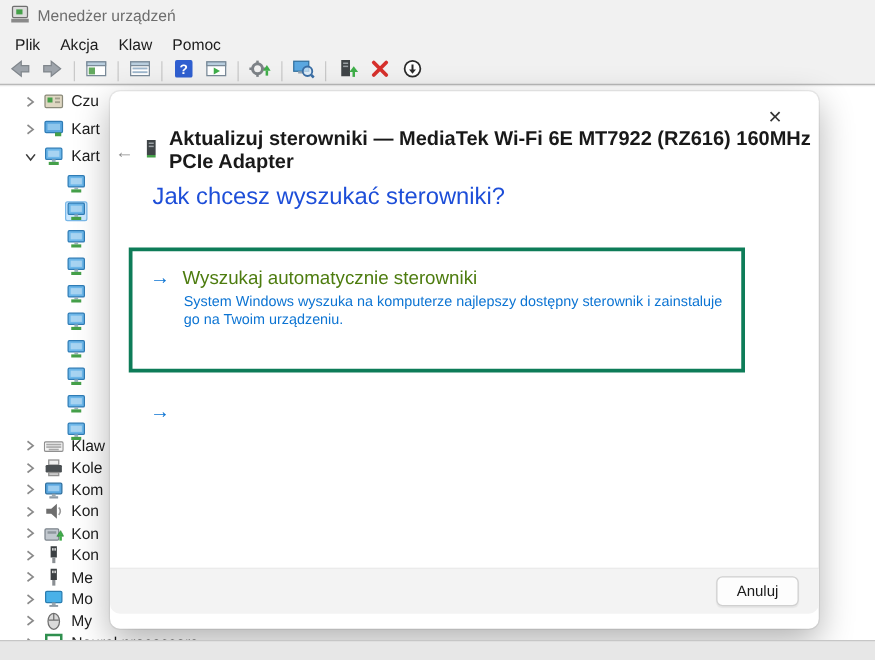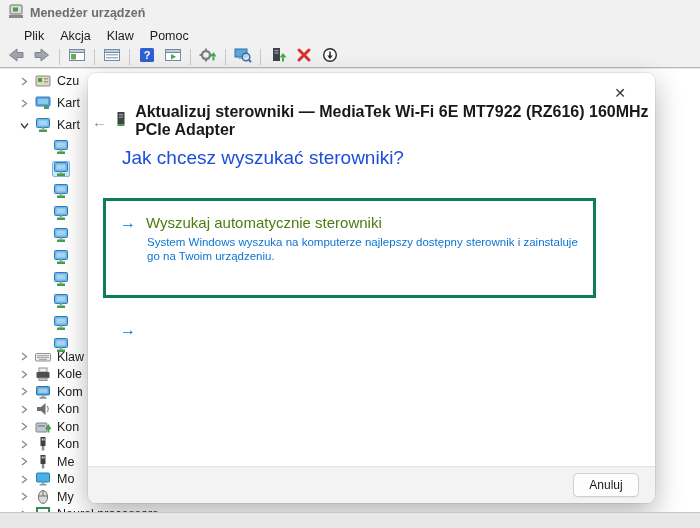--- a/index.html
+++ b/index.html
@@ -3,22 +3,22 @@
 <meta charset="utf-8">
 <style>
   * { margin:0; padding:0; box-sizing:border-box; }
   html,body { width:700px; height:528px; }
   body { font-family:"Liberation Sans", sans-serif; background:#e7e7e7; }
   #screen { position:relative; width:700px; height:528px; overflow:hidden; background:#e7e7e7; }
 
   
   #chrome { position:absolute; left:0; top:0; width:700px; height:68px; background:#f1f1f1; border-bottom:1px solid #b9b9b9; }
   #titlebar { position:absolute; left:0; top:0; width:700px; height:26px; display:flex; align-items:center; padding-left:8px; gap:6px; }
-  #title-text { font-size:12.5px; color:#6d6d6d;font-weight:bold; }
-  #menubar { position:absolute; left:0; top:26px; width:579px; height:20px; display:flex; align-items:center; padding-left:16px; }
+  #title-text { font-size:12.5px; color:#6d6d6d; }
+  #menubar { position:absolute; left:0; top:26px; width:579px; height:20px; display:flex; align-items:center; padding-left:4px; }
   .menu-item { font-size:12.5px; color:#1c1c1c; padding:2px 8px; cursor:default; }
   #toolbar { position:absolute; left:0; top:46px; width:700px; height:22px; display:flex; align-items:center; padding-left:4px; gap:2px; }
   .tool-btn { width:24px; height:20px; display:flex; align-items:center; justify-content:center; }
   .tool-sep { width:1px; height:16px; background:#c9c9c9; margin:0 3px; }
 
   
   #content { position:absolute; left:0; top:69px; width:700px; height:443px; background:#ffffff; }
   .tree-row { display:flex; align-items:center; white-space:nowrap; overflow:hidden; }
   #tree-top .tree-row { height:22px; }
   #tree-bottom .tree-row { height:17.5px; }
@@ -43,21 +43,21 @@
   #dlg-heading { position:absolute; left:34px; top:74px; font-size:19px; font-weight:400; color:#1659b5; }
 
   .option-box { position:absolute; left:15px; width:493px; }
   #option1 { top:125px; height:100px; border:3px solid #0e7c58; padding:12px 14px 0 14px; }
   #option2 { top:247px; padding:0 17px; }
   .opt-titlerow { display:flex; align-items:flex-start; gap:10px; }
   .opt-arrow { font-size:16px; color:#0c74d3; line-height:19px; }
   .opt-title { font-size:15px; color:#4d7c0f; line-height:20px; }
   .opt-desc { font-size:11.5px; color:#0c74d3; line-height:14px; margin:2px 0 0 27px; max-width:465px; }
 
-  #dlg-footer { position:absolute; left:0; bottom:0; width:100%; height:37px; background:#f3f3f3; border-top:1px solid #e2e2e2;
+  #dlg-footer { position:absolute; left:0; bottom:12px; width:100%; height:37px; background:#f3f3f3; border-top:1px solid #e2e2e2;
                 border-radius:0 0 8px 8px; }
   #cancel-btn { position:absolute; right:16px; top:6px; width:66px; height:24px; background:#fdfdfd; border:1px solid #d0d0d0;
                 border-radius:5px; font-size:12px; color:#1b1b1b; display:flex; align-items:center; justify-content:center;
                 box-shadow:0 1px 1px rgba(0,0,0,.06); }
 </style>
 </head>
 <body>
 
 <div id="screen">
 

